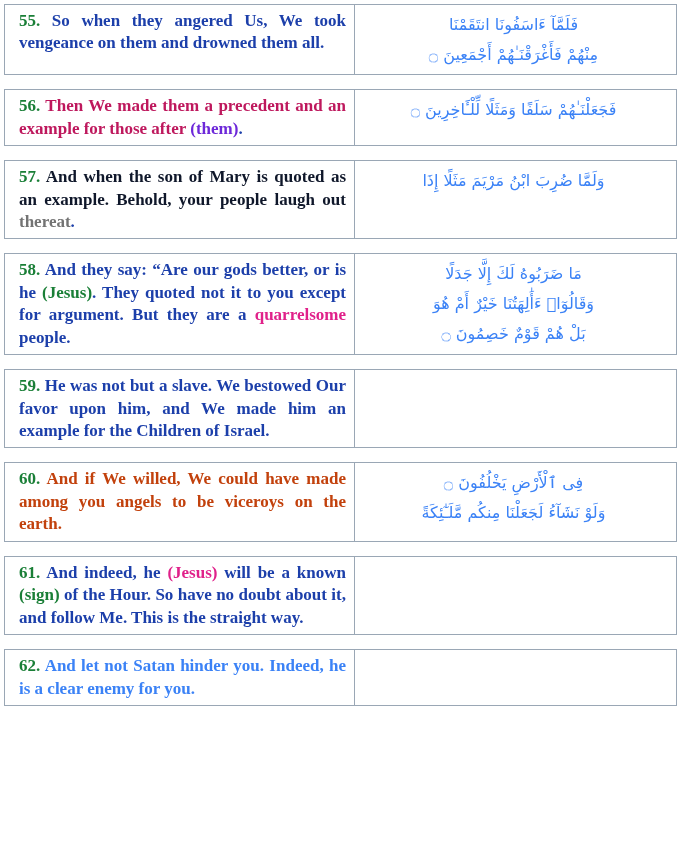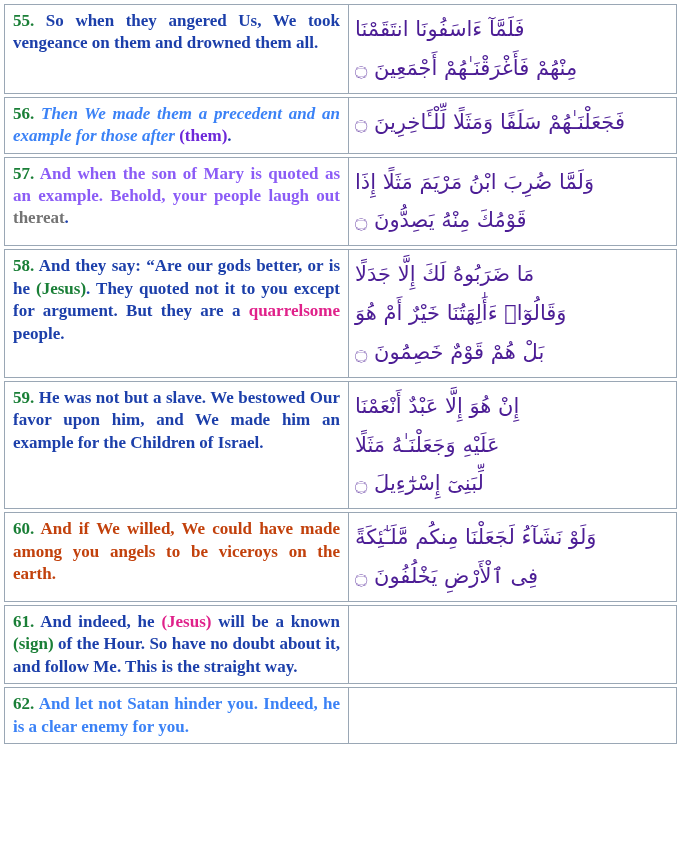--- a/index.html
+++ b/index.html
@@ -18,46 +18,47 @@
     height: 851px;
     box-sizing: border-box;
     padding: 4px 4px 4px 4px;
     display: flex;
     flex-direction: column;
   }
   .verse-row {
     display: flex;
     flex-direction: row;
     border: 1px solid #9aa7b5;
-    margin-bottom: 3px;
+    margin-bottom: 14px;
     box-sizing: border-box;
     background: #ffffff;
+    padding-left: 6px;
   }
   .trans-cell {
     width: 344px;
     box-sizing: border-box;
     padding: 5px 8px 5px 8px;
     border-right: 1px solid #9aa7b5;
     font-size: 17px;
     line-height: 1.32;
     text-align: justify;
     font-weight: bold;
     color: #1c3faa;
     font-family: "Liberation Serif", serif;
   }
   .ar-cell {
     flex: 1;
     box-sizing: border-box;
     padding: 5px 10px 5px 6px;
     direction: rtl;
-    text-align: left;
+    text-align: center;
     font-family: "DejaVu Sans", sans-serif;
-    font-size: 21px;
+    font-size: 16px;
     line-height: 1.85;
-    color: #4c1d95;
+    color: #3b82f6;
   }
   .ar-line {
     display: block;
     white-space: nowrap;
   }
   .vnum {
     color: #1a7f37;
     font-weight: bold;
   }
   .trans-cell .txt {
@@ -70,53 +71,47 @@
 <div class="page">
   <div id="rows-container">
       <div class="verse-row">
         <div class="trans-cell"><span class="vnum">55.</span> <span class="txt" style="color: rgb(28, 63, 170);">So when they angered Us, We took vengeance on them and drowned them all.</span></div>
         <div class="ar-cell">
           <span class="ar-line">فَلَمَّآ ءَاسَفُونَا انتَقَمْنَا</span>
           <span class="ar-line">مِنْهُمْ فَأَغْرَقْنَـٰهُمْ أَجْمَعِينَ ۝</span>
         </div>
       </div>
       <div class="verse-row">
-        <div class="trans-cell"><span class="vnum">56.</span> <span class="txt" style="color: #3b82f6; font-style: italic;">Then We made them a precedent and an example for those after </span><span class="txt" style="color: #6d28d9;">(them)</span><span class="txt" style="color: rgb(28, 63, 170);">.</span></div>
+        <div class="trans-cell"><span class="vnum">56.</span> <span class="txt" style="color: #be185d;">Then We made them a precedent and an example for those after </span><span class="txt" style="color: #6d28d9;">(them)</span><span class="txt" style="color: rgb(28, 63, 170);">.</span></div>
         <div class="ar-cell">
           <span class="ar-line">فَجَعَلْنَـٰهُمْ سَلَفًا وَمَثَلًا لِّلْـَٔاخِرِينَ ۝</span>
         </div>
       </div>
       <div class="verse-row">
-        <div class="trans-cell"><span class="vnum">57.</span> <span class="txt" style="color: #8b5cf6;">And when the son of Mary is quoted as an example. Behold, your people laugh out </span><span class="txt" style="color: #737373;">thereat</span><span class="txt" style="color: rgb(28, 63, 170);">.</span></div>
+        <div class="trans-cell"><span class="vnum">57.</span> <span class="txt" style="color: #0f172a;">And when the son of Mary is quoted as an example. Behold, your people laugh out </span><span class="txt" style="color: #737373;">thereat</span><span class="txt" style="color: rgb(28, 63, 170);">.</span></div>
         <div class="ar-cell">
           <span class="ar-line">وَلَمَّا ضُرِبَ ابْنُ مَرْيَمَ مَثَلًا إِذَا</span>
-          <span class="ar-line">قَوْمُكَ مِنْهُ يَصِدُّونَ ۝</span>
         </div>
       </div>
       <div class="verse-row">
         <div class="trans-cell"><span class="vnum">58.</span> <span class="txt" style="color: rgb(28, 63, 170);">And they say: “Are our gods better, or is he </span><span class="txt" style="color: rgb(26, 127, 55);">(Jesus)</span><span class="txt" style="color: rgb(28, 63, 170);">. They quoted not it to you except for argument. But they are a </span><span class="txt" style="color: rgb(224, 33, 138);">quarrelsome</span><span class="txt" style="color: rgb(28, 63, 170);"> people.</span></div>
         <div class="ar-cell">
           <span class="ar-line">مَا ضَرَبُوهُ لَكَ إِلَّا جَدَلًا</span>
           <span class="ar-line">وَقَالُوٓا۟ ءَأَٰلِهَتُنَا خَيْرٌ أَمْ هُوَ</span>
           <span class="ar-line">بَلْ هُمْ قَوْمٌ خَصِمُونَ ۝</span>
         </div>
       </div>
       <div class="verse-row">
         <div class="trans-cell"><span class="vnum">59.</span> <span class="txt" style="color: rgb(28, 63, 170);">He was not but a slave. We bestowed Our favor upon him, and We made him an example for the Children of Israel.</span></div>
-        <div class="ar-cell">
-          <span class="ar-line">إِنْ هُوَ إِلَّا عَبْدٌ أَنْعَمْنَا</span>
-          <span class="ar-line">عَلَيْهِ وَجَعَلْنَـٰهُ مَثَلًا</span>
-          <span class="ar-line">لِّبَنِىٓ إِسْرَٰٓءِيلَ ۝</span>
-        </div>
       </div>
       <div class="verse-row">
         <div class="trans-cell"><span class="vnum">60.</span> <span class="txt" style="color: #c2410c;">And if We willed, We could have made among you angels to be viceroys on the earth.</span></div>
         <div class="ar-cell">
+          <span class="ar-line">فِى ٱلْأَرْضِ يَخْلُفُونَ ۝</span>
           <span class="ar-line">وَلَوْ نَشَآءُ لَجَعَلْنَا مِنكُم مَّلَـٰٓئِكَةً</span>
-          <span class="ar-line">فِى ٱلْأَرْضِ يَخْلُفُونَ ۝</span>
         </div>
       </div>
       <div class="verse-row">
         <div class="trans-cell"><span class="vnum">61.</span> <span class="txt" style="color: rgb(28, 63, 170);">And indeed, he </span><span class="txt" style="color: rgb(224, 33, 138);">(Jesus)</span><span class="txt" style="color: rgb(28, 63, 170);"> will be a known </span><span class="txt" style="color: rgb(26, 127, 55);">(sign)</span><span class="txt" style="color: rgb(28, 63, 170);"> of the Hour. So have no doubt about it, and follow Me. This is the straight way.</span></div>
         <div class="ar-cell">
         </div>
       </div>
       <div class="verse-row">
         <div class="trans-cell"><span class="vnum">62.</span> <span class="txt" style="color: #3b82f6;">And let not Satan hinder you. Indeed, he is a clear enemy for you.</span></div>
       </div>

